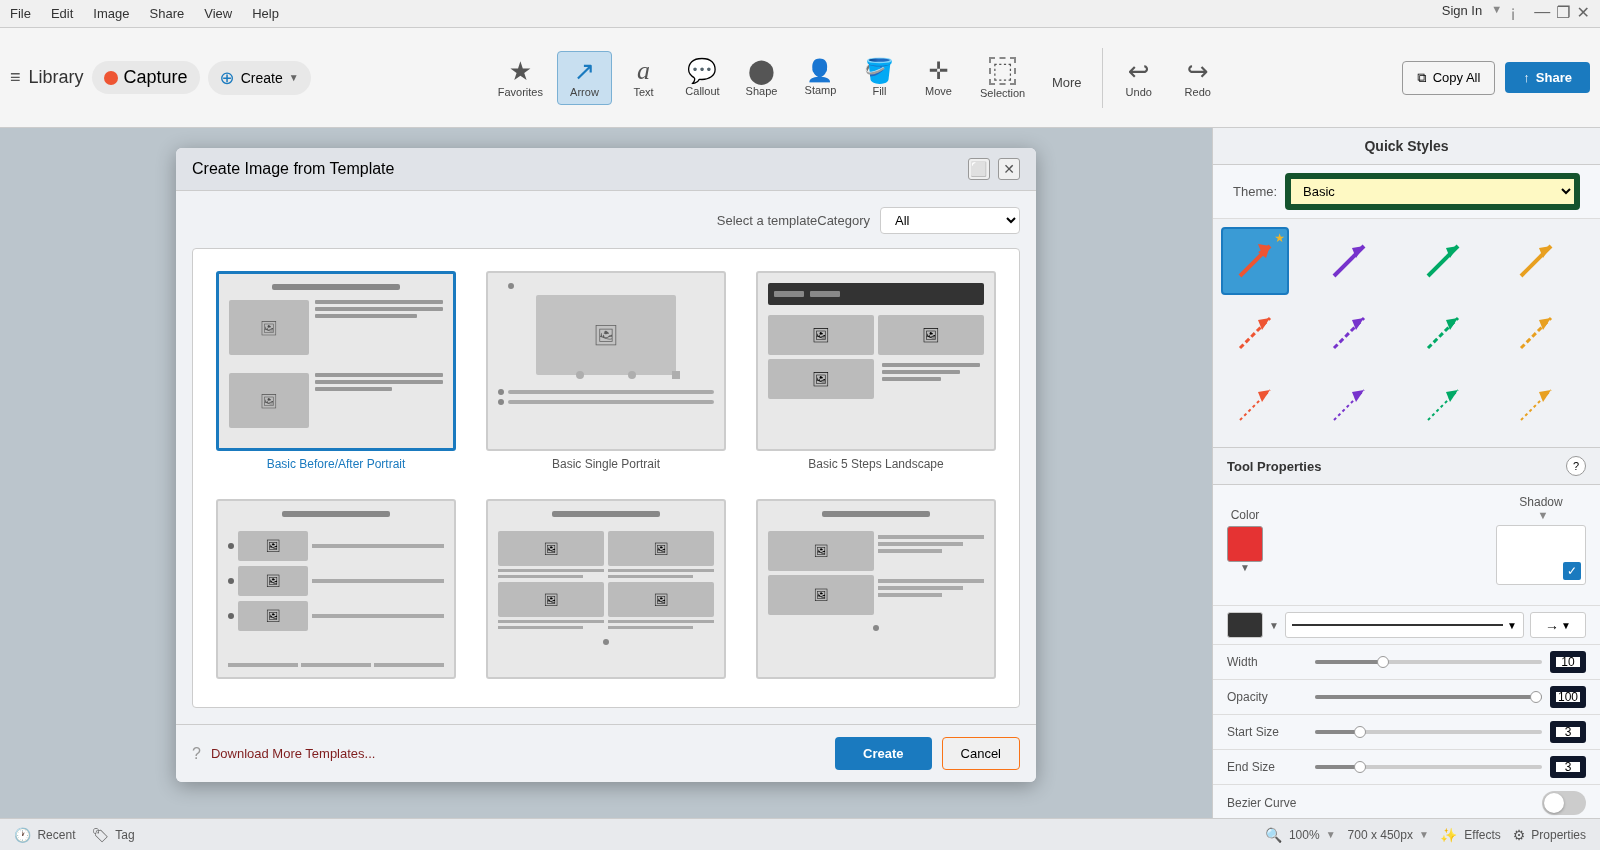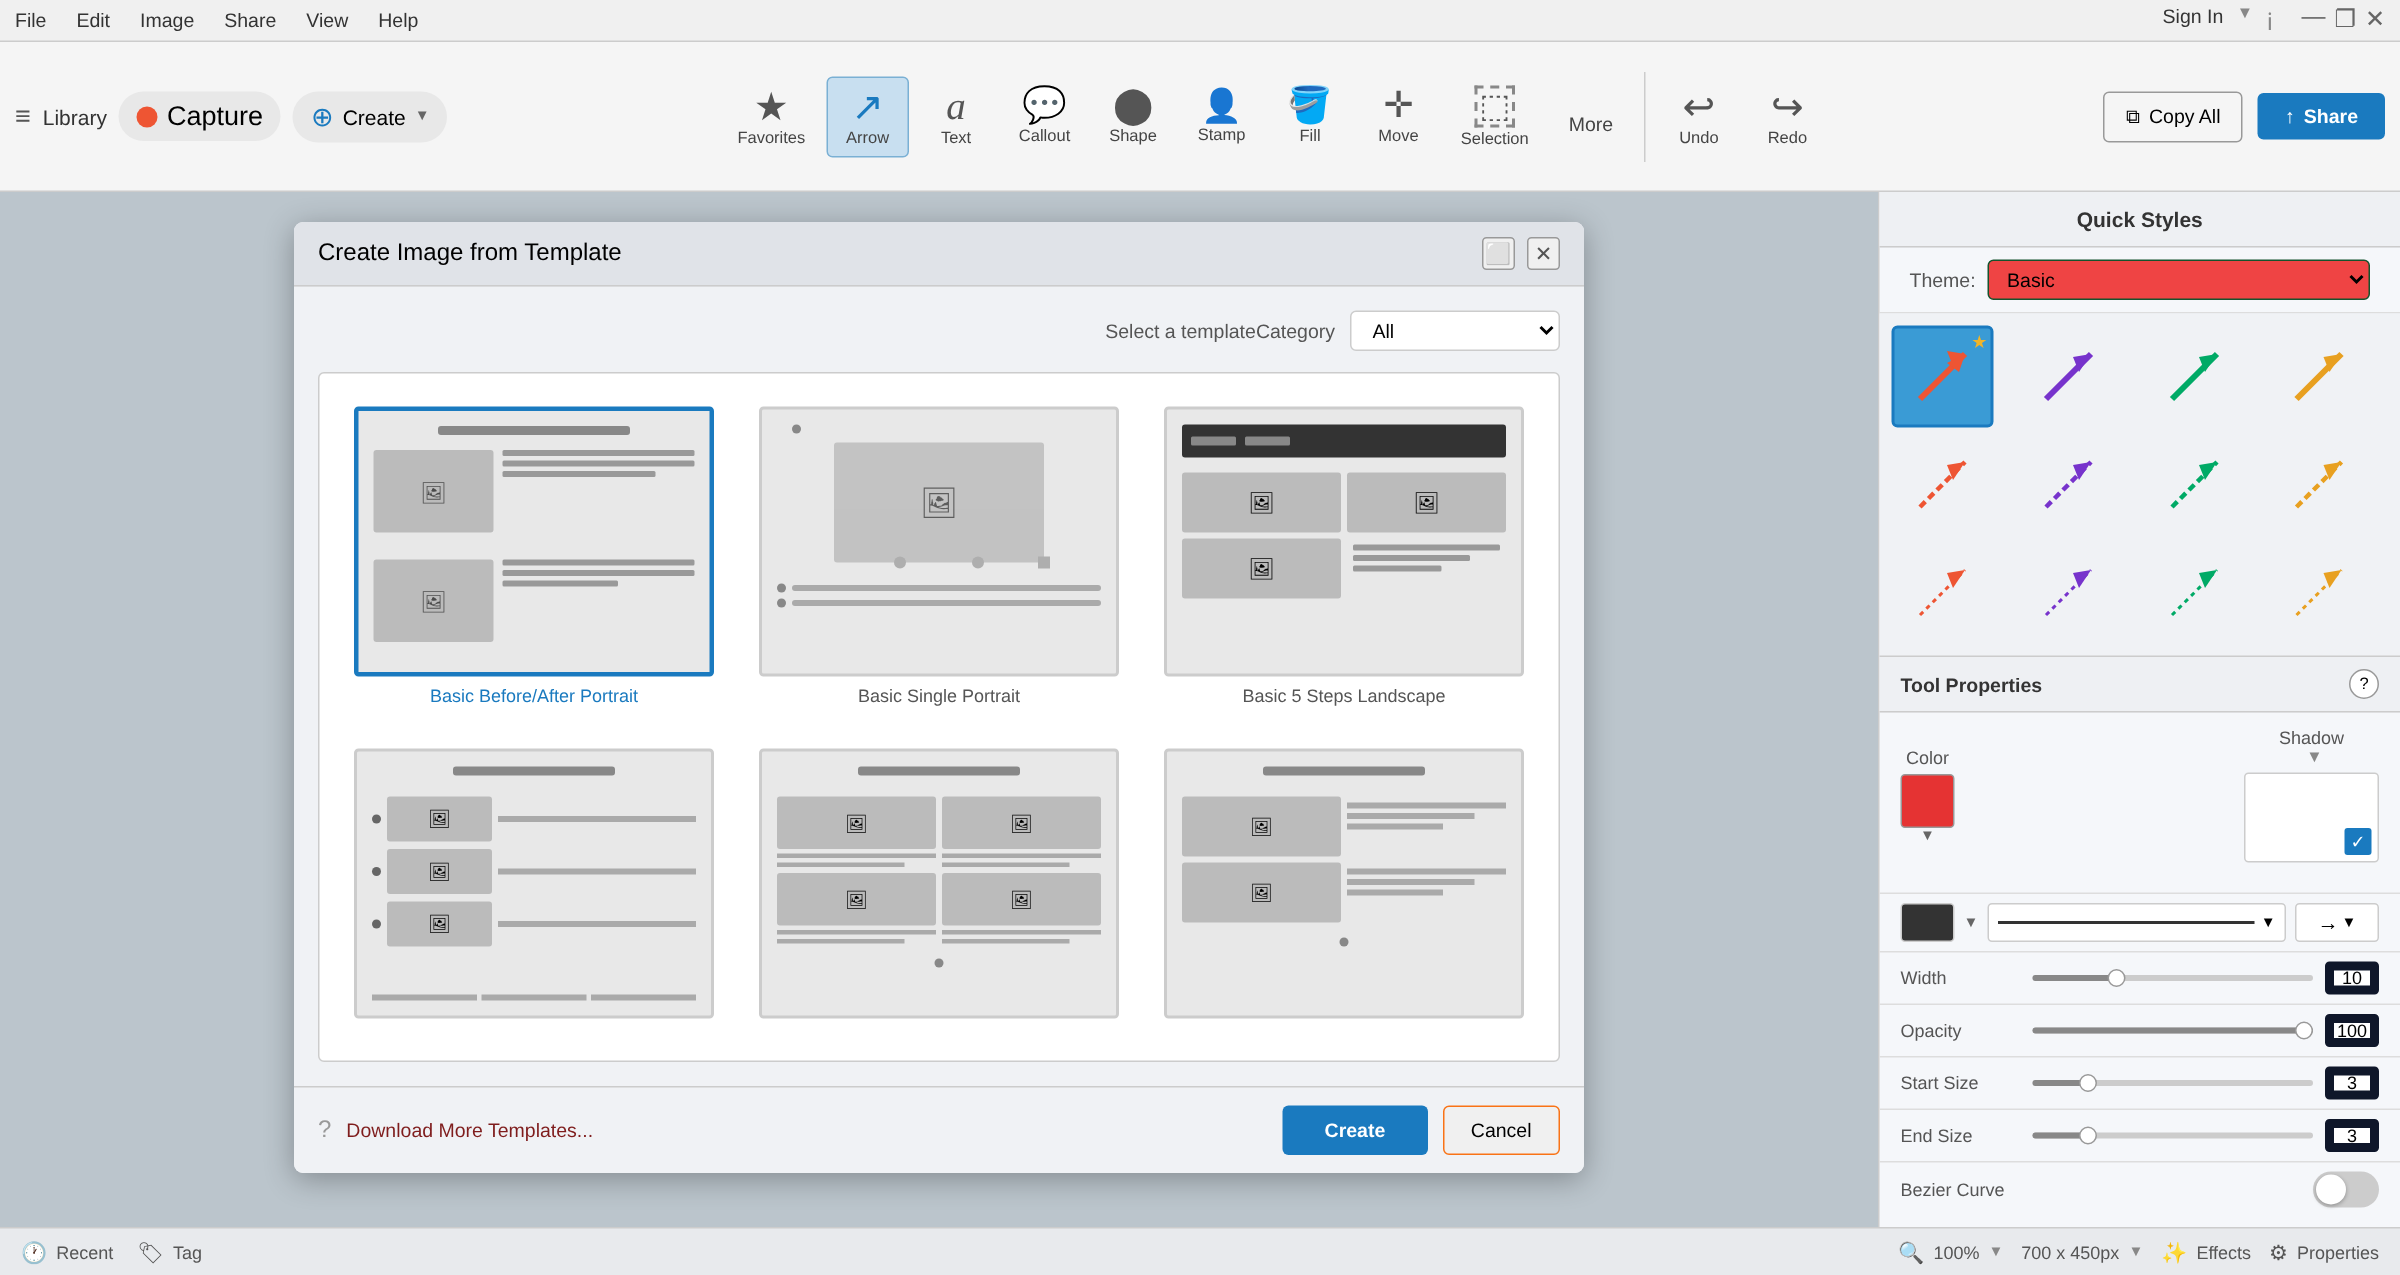--- a/index.html
+++ b/index.html
@@ -75,21 +75,21 @@
       min-width: 55px;
       border: none;
       background: transparent;
     }
     .tool-btn.active { background: #c8dff0; border: 1px solid #7ab0d4; }
     .tool-btn .icon { font-size: 28px; color: #555; line-height: 1; }
     .tool-btn .icon.blue { color: #1a7abf; }
     .tool-btn .label { font-size: 11px; color: #444; margin-top: 2px; }
     .tool-separator { width: 1px; height: 60px; background: #ccc; margin: 0 4px; }
     .hamburger-icon { font-size: 18px; color: #555; cursor: pointer; }
-    .library-btn { display: flex; align-items: center; gap: 6px; font-size: 14px; font-weight: 500; color: #333; cursor: pointer; }
+    .library-btn { display: flex; align-items: center; gap: 6px; font-size: 18px; font-weight: 500; color: #333; cursor: pointer; }
     .capture-btn { display: flex; align-items: center; gap: 6px; background: #e8e8e8; padding: 6px 12px; border-radius: 20px; cursor: pointer; font-size: 18px; font-weight: 500; }
     .capture-dot { width: 14px; height: 14px; background: #e53; border-radius: 50%; }
     .create-btn { display: flex; align-items: center; gap: 6px; background: #e8e8e8; padding: 6px 12px; border-radius: 20px; cursor: pointer; font-size: 14px; font-weight: 500; }
     .create-plus { font-size: 18px; color: #1a7abf; }
     .copy-all-btn { display: flex; align-items: center; gap: 6px; padding: 8px 14px; border: 1px solid #999; border-radius: 4px; cursor: pointer; background: #f5f5f5; font-size: 13px; }
     .share-btn { display: flex; align-items: center; gap: 6px; padding: 8px 18px; background: #1a7abf; border-radius: 4px; cursor: pointer; color: white; font-size: 13px; font-weight: 600; }
     .undo-redo { display: flex; gap: 4px; }
 
     
     .main-content {
@@ -102,21 +102,21 @@
       flex: 1;
       background: #dce8f0;
       position: relative;
       display: flex;
       align-items: center;
       justify-content: center;
     }
 
     
     .right-panel {
-      width: 348px;
+      width: 388px;
       background: #f5f7fa;
       border-left: 1px solid #ccc;
       display: flex;
       flex-direction: column;
     }
     .quick-styles-header {
       padding: 10px 14px;
       font-size: 14px;
       font-weight: 600;
       color: #333;
@@ -128,23 +128,23 @@
       display: flex;
       align-items: center;
       padding: 8px 20px;
       gap: 8px;
       border-bottom: 1px solid #ddd;
     }
     .theme-label { font-size: 13px; color: #555; }
     .theme-select {
       flex: 1;
       padding: 4px 8px;
-      border: 1px solid #14532d;
+      border: 6px solid #14532d;
       border-radius: 4px;
-      background: #ef4444;
+      background: #fef9c3;
       font-size: 13px;
     }
 
     
     .style-grid {
       padding: 8px;
       display: grid;
       grid-template-columns: repeat(4, 1fr);
       gap: 4px;
       background: #f0f2f5;

